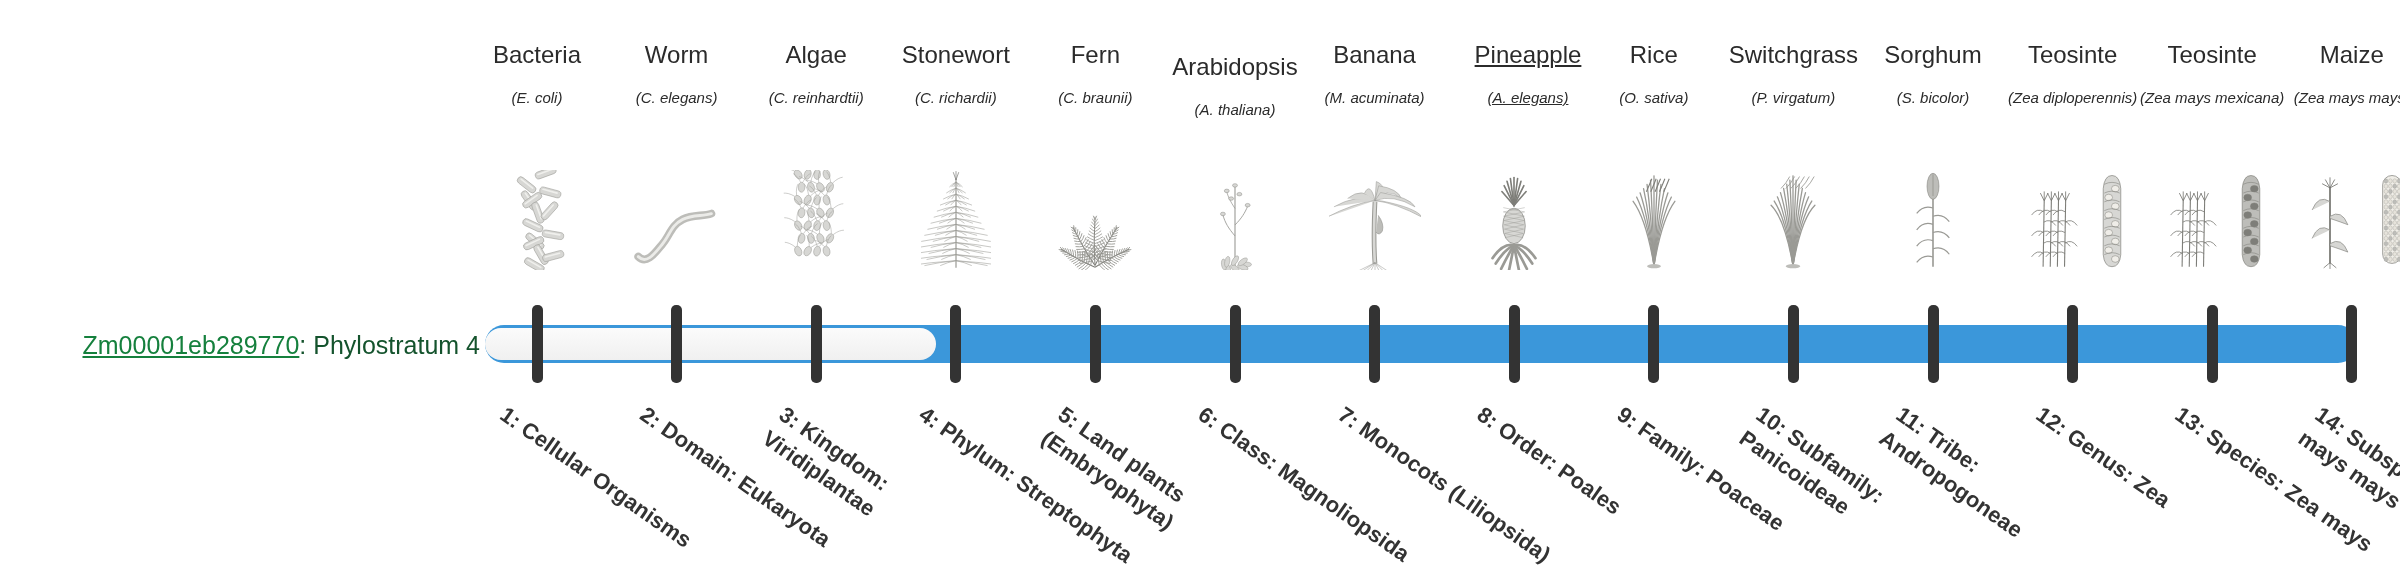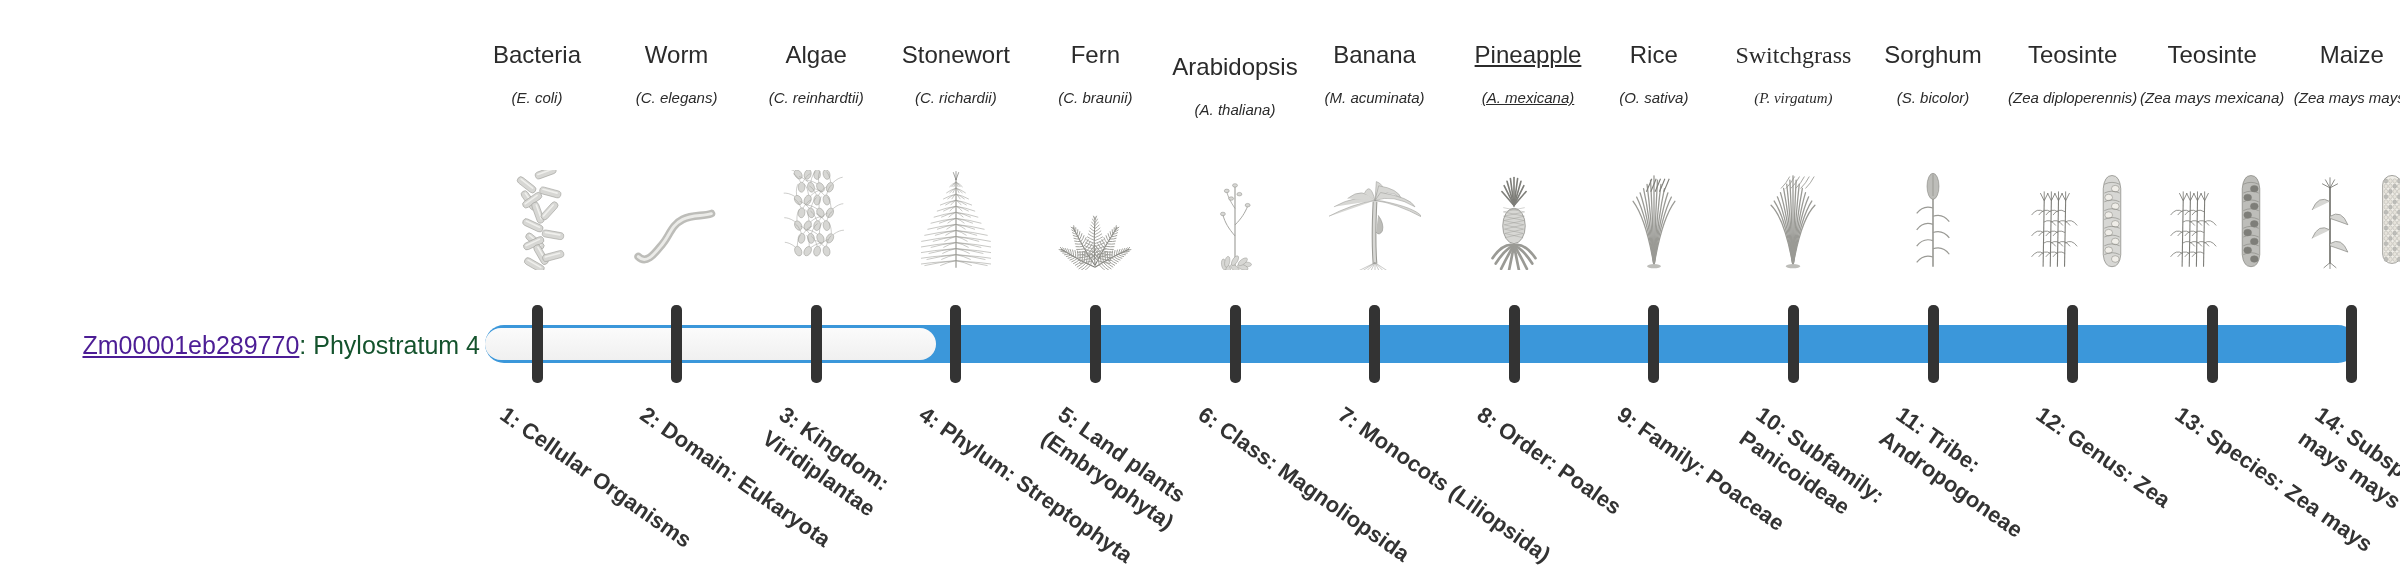--- a/index.html
+++ b/index.html
@@ -105,21 +105,21 @@
     white-space:normal;
     pointer-events:none;
   }
 </style>
 </head>
 <body>
 
 <div id="stage">
 
   <div class="gene-label">
-    <span class="gid" style="color: #4c1d95;">Zm00001eb289770</span><span class="rest"><span>: </span><span>Phylostratum 4</span></span>
+    <span class="gid" style="color: #15803d;">Zm00001eb289770</span><span class="rest"><span>: </span><span>Phylostratum 4</span></span>
   </div>
 
   <div class="bar-track" style="background: rgb(59, 151, 218);">
     <div class="bar-empty" style="width: 450.8px;"></div>
   </div>
 
   <div id="ticks">
       <div class="tick" style="left: 531.5px; background: rgb(51, 51, 51);"></div>
       <div class="tick" style="left: 671.1px; background: rgb(51, 51, 51);"></div>
       <div class="tick" style="left: 810.7px; background: rgb(51, 51, 51);"></div>
@@ -159,27 +159,27 @@
       <div class="col" style="left: 1160px; width: 150px; margin-top: 12px;">
         <div class="common">Arabidopsis</div>
         <div class="sci">(A. thaliana)</div>
       </div>
       <div class="col" style="left: 1299.6px; width: 150px;">
         <div class="common">Banana</div>
         <div class="sci">(M. acuminata)</div>
       </div>
       <div class="col" style="left: 1453px; width: 150px; text-decoration: underline;">
         <div class="common">Pineapple</div>
-        <div class="sci">(A. mexicana)</div>
+        <div class="sci">(A. elegans)</div>
       </div>
       <div class="col" style="left: 1578.8px; width: 150px;">
         <div class="common">Rice</div>
         <div class="sci">(O. sativa)</div>
       </div>
-      <div class="col" style="left: 1718.4px; width: 150px; font-family: Liberation Serif, serif;">
+      <div class="col" style="left: 1718.4px; width: 150px;">
         <div class="common">Switchgrass</div>
         <div class="sci">(P. virgatum)</div>
       </div>
       <div class="col" style="left: 1858px; width: 150px;">
         <div class="common">Sorghum</div>
         <div class="sci">(S. bicolor)</div>
       </div>
       <div class="col" style="left: 1997.6px; width: 150px;">
         <div class="common">Teosinte</div>
         <div class="sci">(Zea diploperennis)</div>

